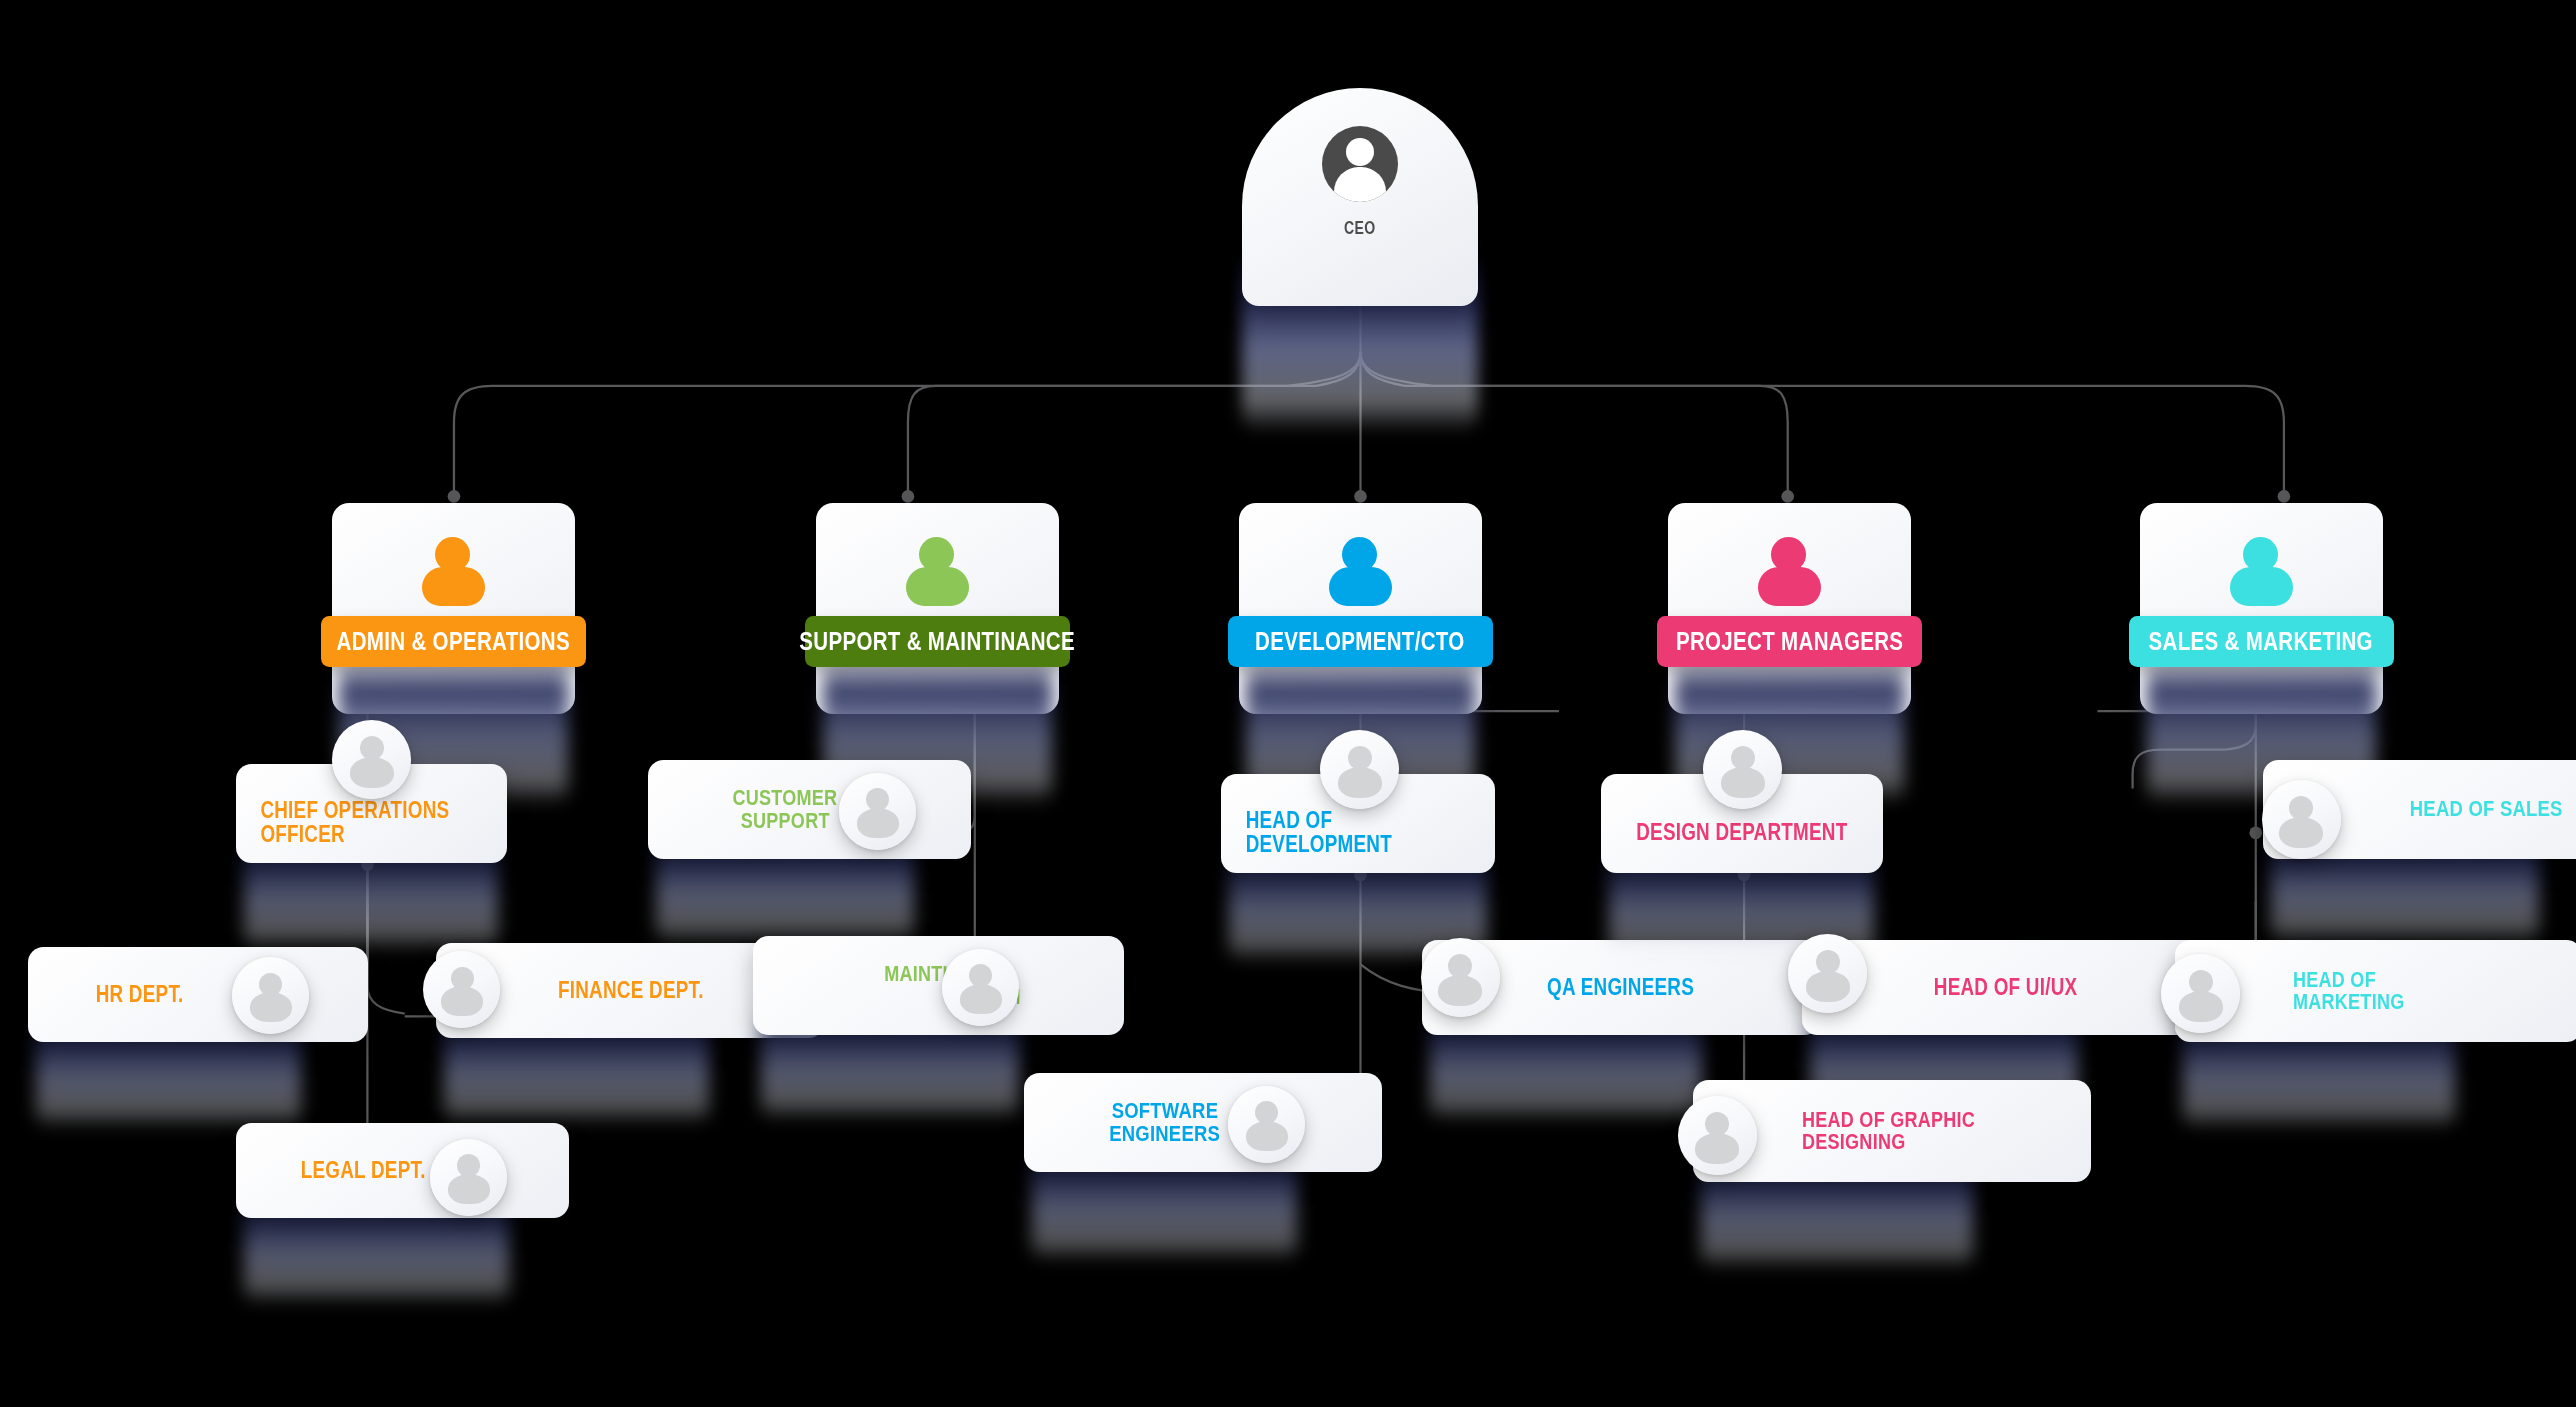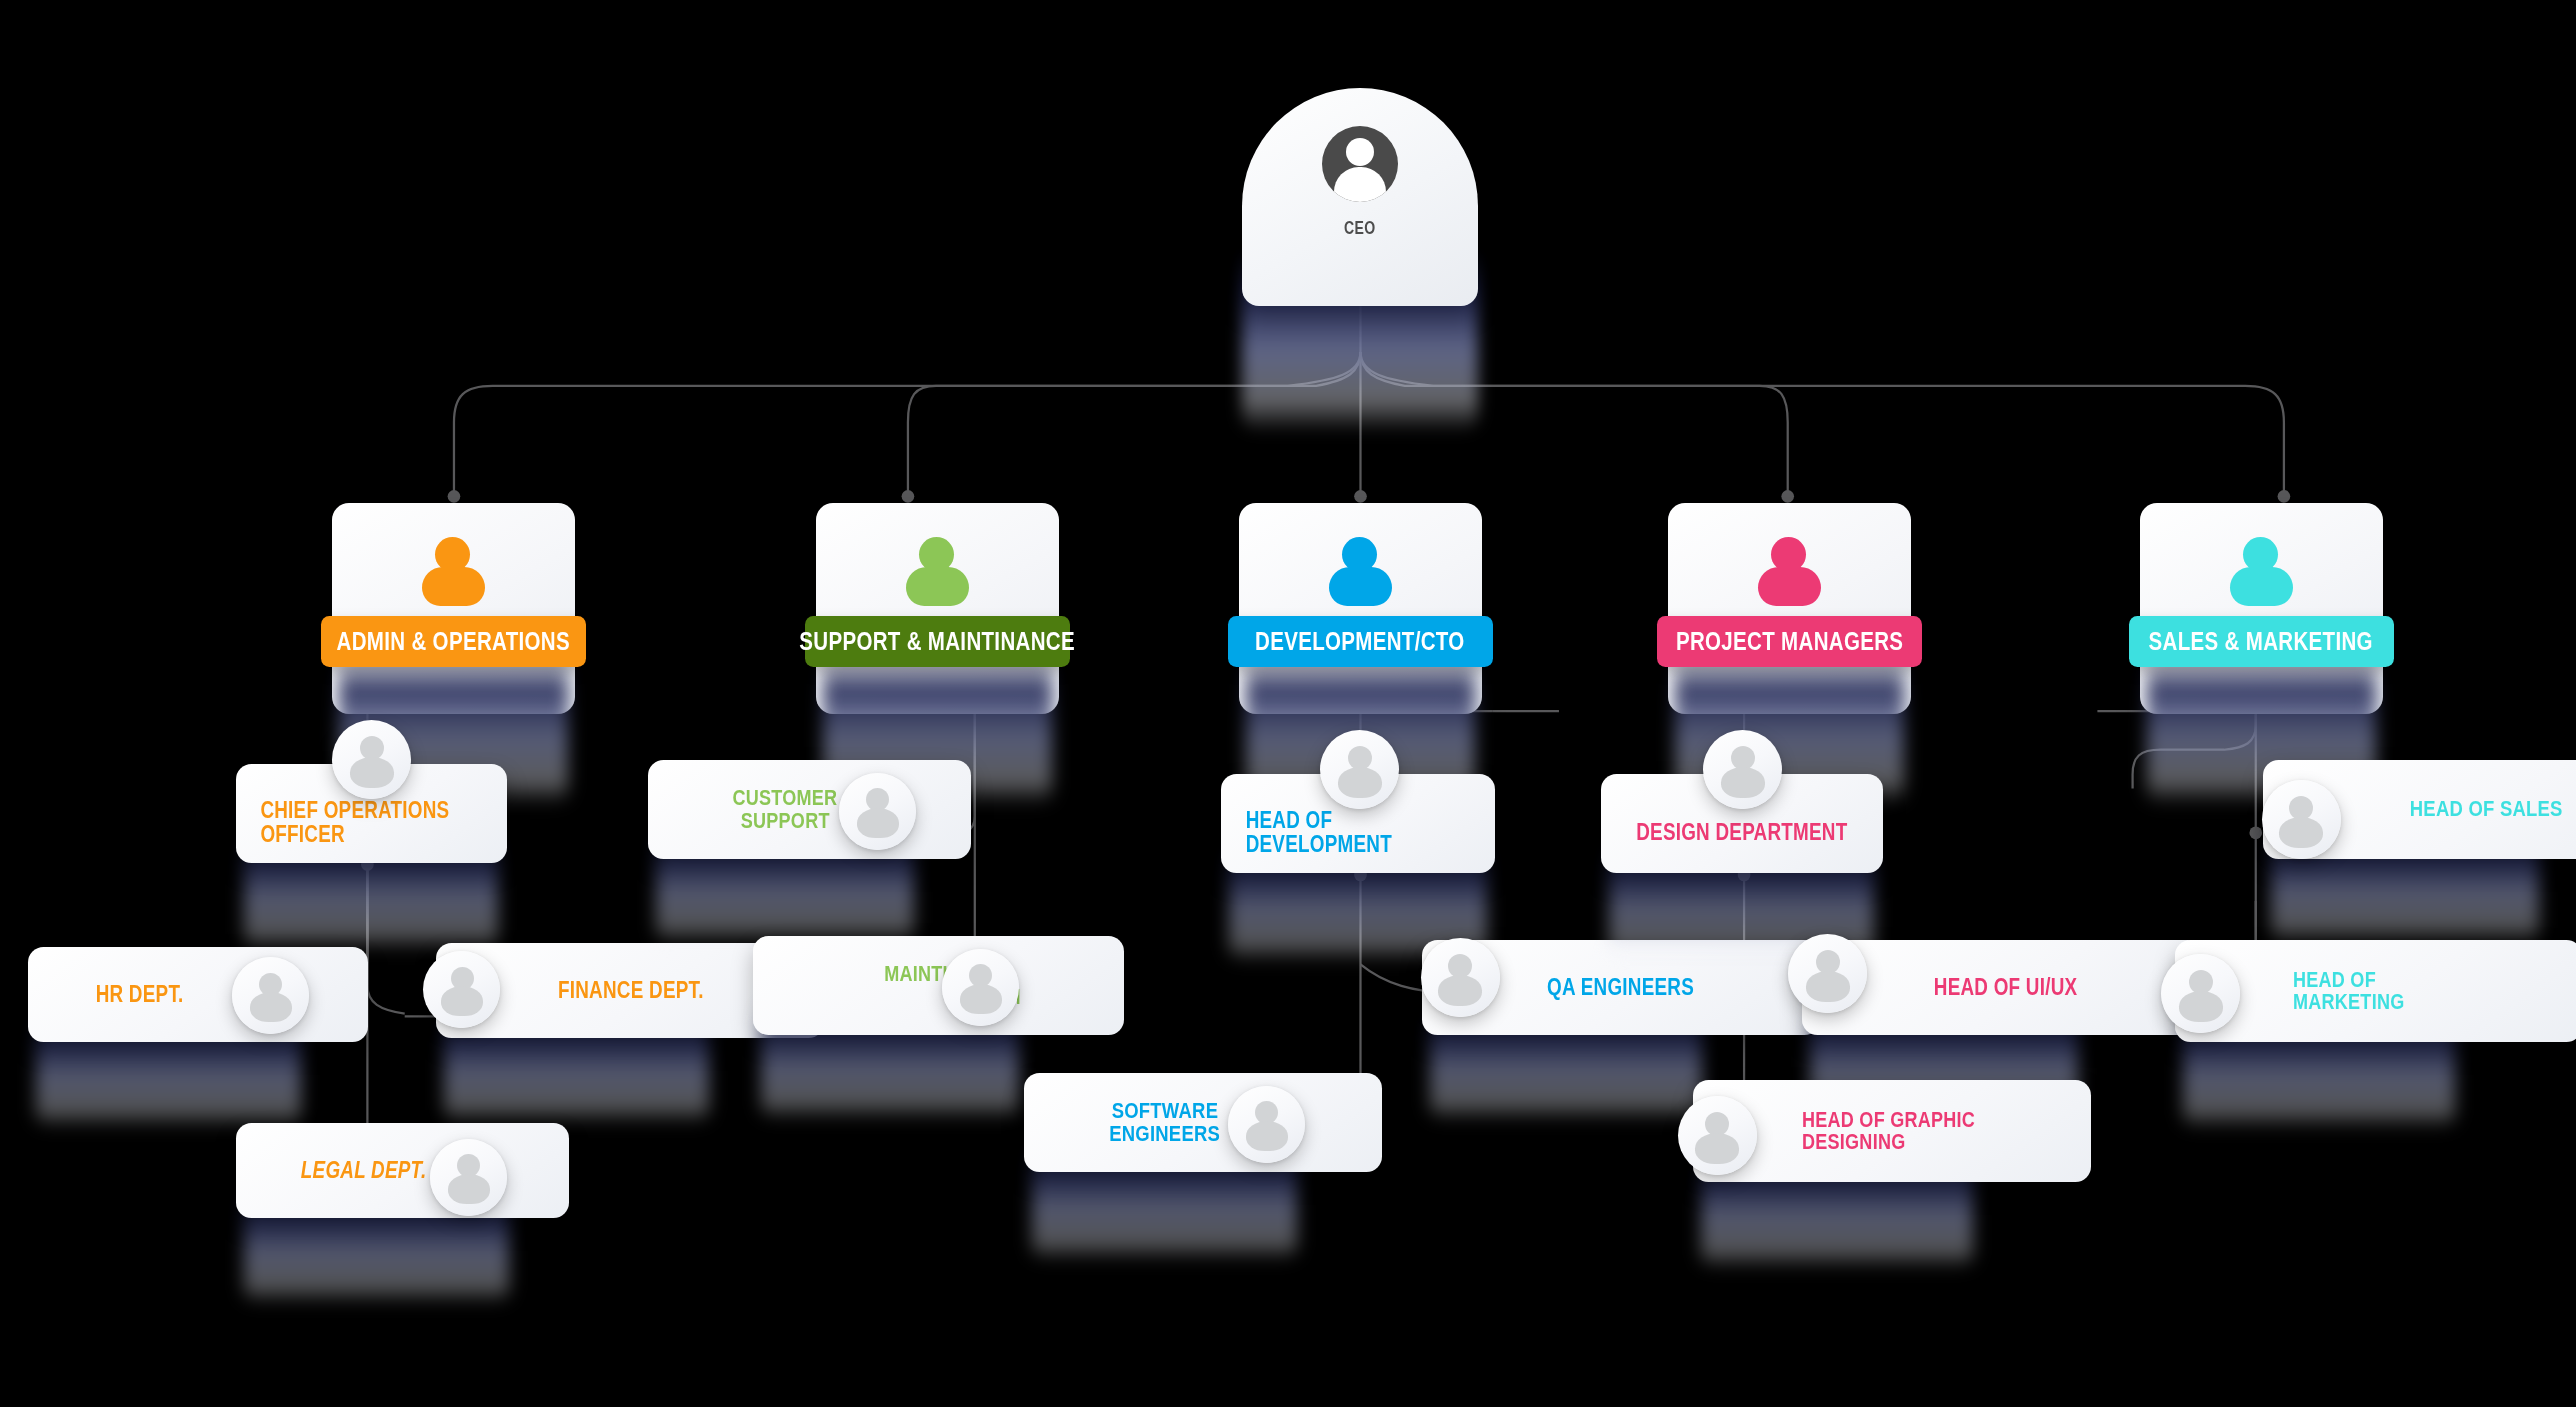--- a/index.html
+++ b/index.html
@@ -256,21 +256,21 @@
     <div class="sub-refl" style="left:8.4px;width:265px;top:65px;height:116px;"></div>
     <div class="sub-card" style="width:282px;height:95px;padding-left:106px;">
       <div class="sub-txt" style="font-size:23px;color:#FA9612;">FINANCE DEPT.</div>
     </div>
     <div class="av-circle" style="left:-12.7px;top:8.4px;width:77px;height:77px;">
       <div class="h" style="top:15.5px;width:23px;height:23px;margin-left:-11.3px;"></div>
       <div class="b" style="top:35px;width:42px;height:30px;margin-left:-21px;"></div>
     </div>
   </div>
 
-  <div class="node sub" style="left:236px;top:1123px;width:282px;height:67px;font-style:italic;">
+  <div class="node sub" style="left:236px;top:1123px;width:282px;height:67px;">
     <div class="sub-refl" style="left:8.4px;width:265px;top:65px;height:116px;"></div>
     <div class="sub-card" style="width:282px;height:95px;padding-left:51px;">
       <div class="sub-txt" style="font-size:23px;color:#FA9612;">LEGAL DEPT.</div>
     </div>
     <div class="av-circle" style="left:194px;top:15.5px;width:77px;height:77px;">
       <div class="h" style="top:15.5px;width:23px;height:23px;margin-left:-11.3px;"></div>
       <div class="b" style="top:35px;width:42px;height:30px;margin-left:-21px;"></div>
     </div>
   </div>
 

